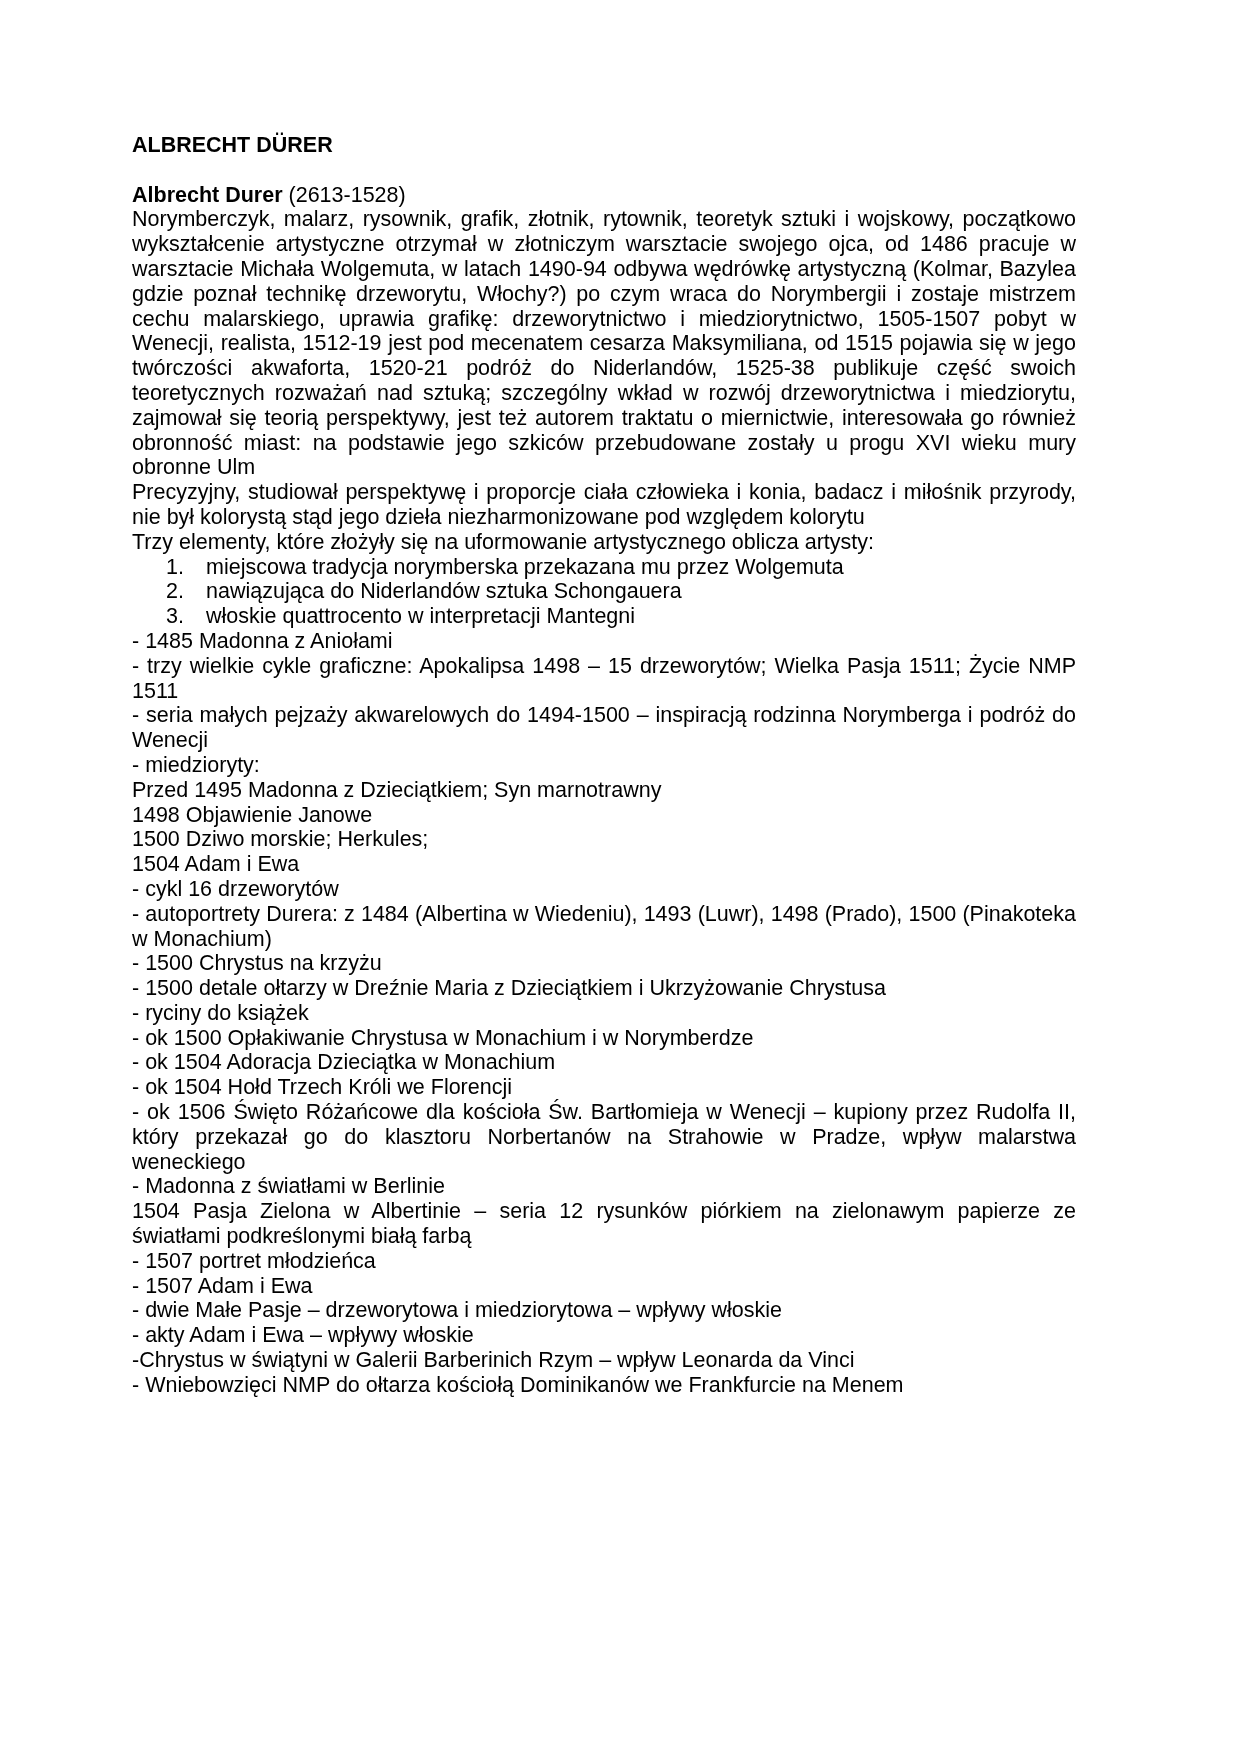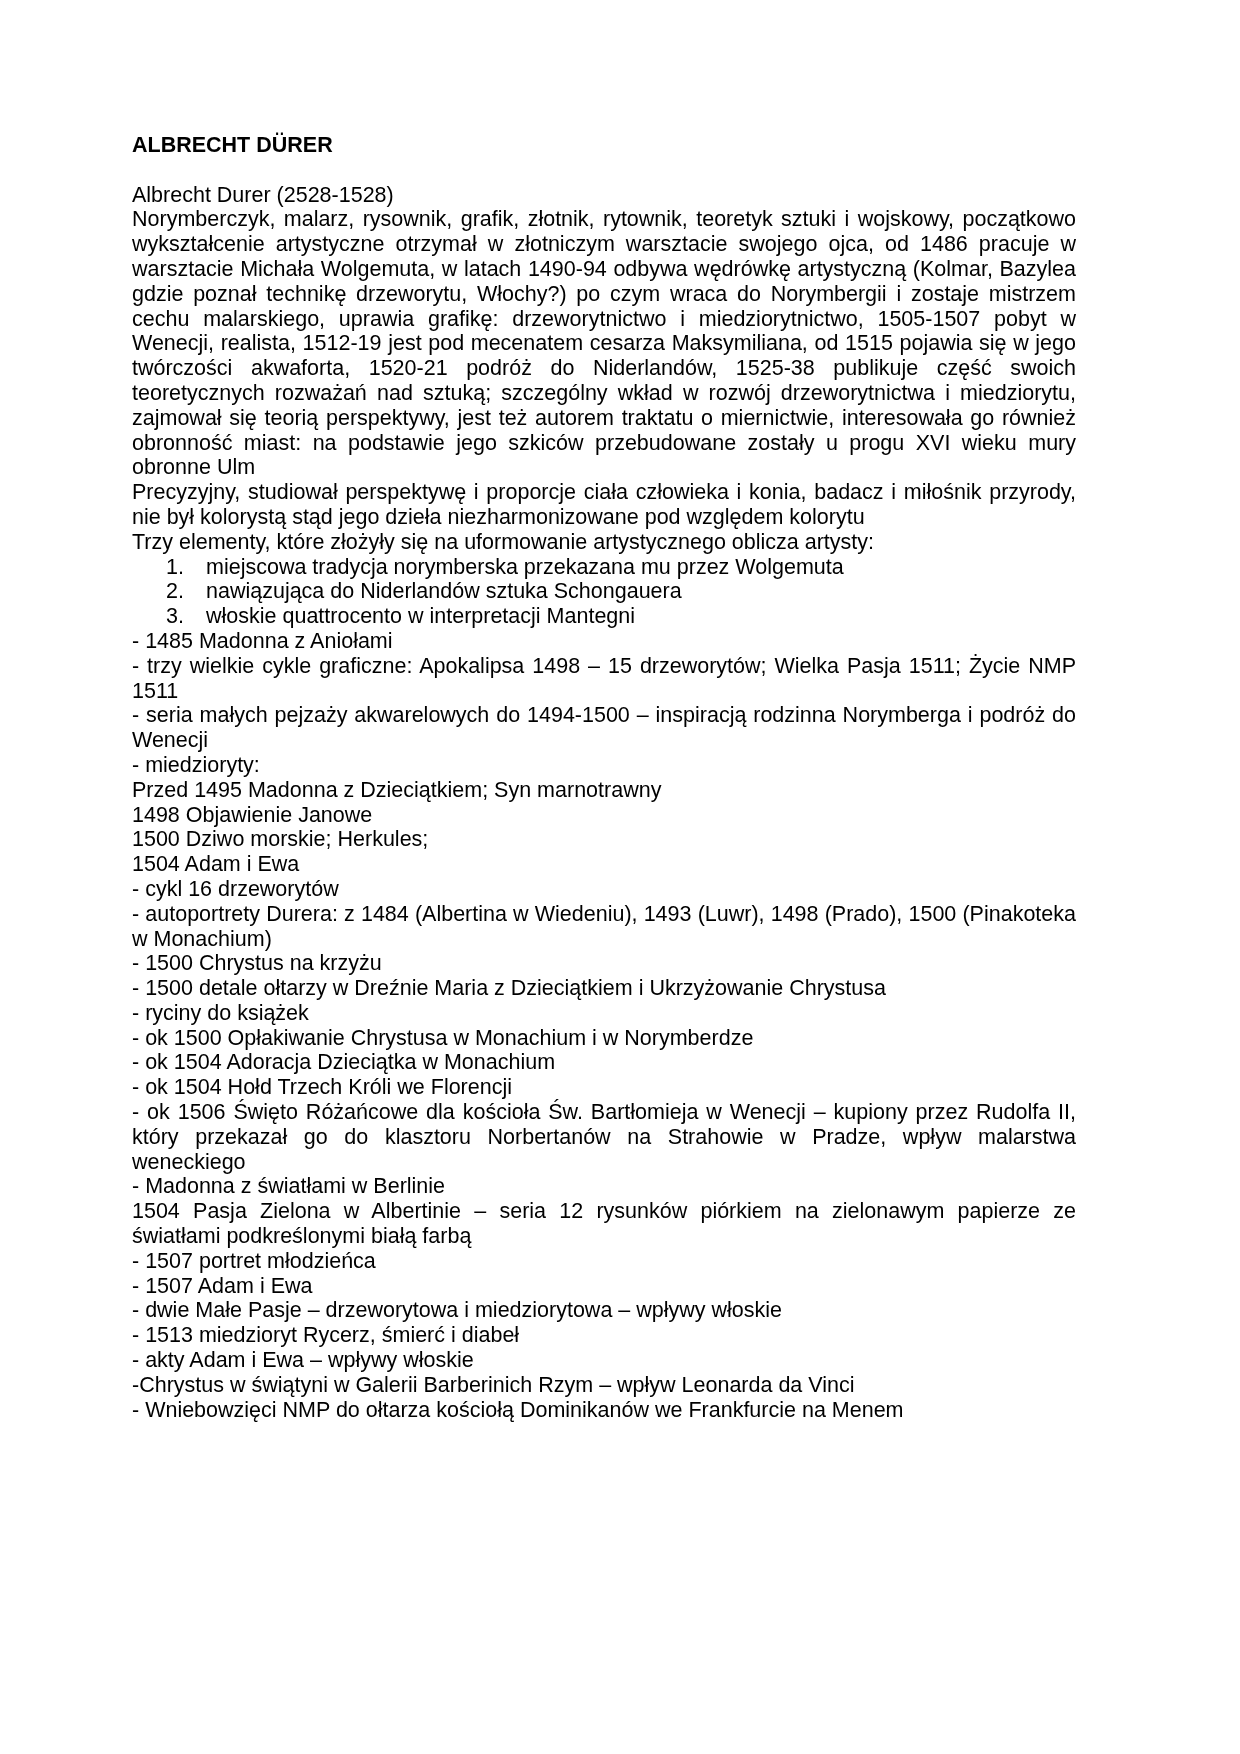--- a/index.html
+++ b/index.html
@@ -28,21 +28,21 @@
   }
   .blank {
     height: 24.8px;
   }
   .para {
     margin: 0;
     padding: 0;
     text-align: justify;
   }
   .bold {
-    font-weight: normal;
+    font-weight: bold;
   }
   .num-line {
     display: flex;
     padding-left: 34px;
     text-align: left;
   }
   .num {
     display: inline-block;
     width: 40px;
     flex: 0 0 40px;
@@ -50,21 +50,21 @@
   .num-text {
     flex: 1 1 auto;
   }
 </style>
 </head>
 <body>
 
 <div class="page">
     <h1 class="heading">ALBRECHT DÜRER</h1>
     <div class="blank"></div>
-    <p class="para"><span class="bold">Albrecht Durer</span><span> (2528-1528)</span></p>
+    <p class="para"><span class="bold">Albrecht Durer</span><span> (2613-1528)</span></p>
     <p class="para">Norymberczyk, malarz, rysownik, grafik, złotnik, rytownik, teoretyk sztuki i wojskowy, początkowo wykształcenie artystyczne otrzymał w złotniczym warsztacie swojego ojca, od 1486 pracuje w warsztacie Michała Wolgemuta, w latach 1490-94 odbywa wędrówkę artystyczną (Kolmar, Bazylea gdzie poznał technikę drzeworytu, Włochy?) po czym wraca do Norymbergii i zostaje mistrzem cechu malarskiego, uprawia grafikę: drzeworytnictwo i miedziorytnictwo, 1505-1507 pobyt w Wenecji, realista, 1512-19 jest pod mecenatem cesarza Maksymiliana, od 1515 pojawia się w jego twórczości akwaforta, 1520-21 podróż do Niderlandów, 1525-38 publikuje część swoich teoretycznych rozważań nad sztuką; szczególny wkład w rozwój drzeworytnictwa i miedziorytu, zajmował się teorią perspektywy, jest też autorem traktatu o miernictwie, interesowała go również obronność miast: na podstawie jego szkiców przebudowane zostały u progu XVI wieku mury obronne Ulm</p>
     <p class="para">Precyzyjny, studiował perspektywę i proporcje ciała człowieka i konia, badacz i miłośnik przyrody, nie był kolorystą stąd jego dzieła niezharmonizowane pod względem kolorytu</p>
     <p class="para">Trzy elementy, które złożyły się na uformowanie artystycznego oblicza artysty:</p>
     <div class="num-line">
       <span class="num">1.</span>
       <span class="num-text">miejscowa tradycja norymberska przekazana mu przez Wolgemuta</span>
     </div>
     <div class="num-line">
       <span class="num">2.</span>
       <span class="num-text">nawiązująca do Niderlandów sztuka Schongauera</span>
@@ -88,17 +88,16 @@
     <p class="para">- ryciny do książek</p>
     <p class="para">- ok 1500 Opłakiwanie Chrystusa w Monachium i w Norymberdze</p>
     <p class="para">- ok 1504 Adoracja Dzieciątka w Monachium</p>
     <p class="para">- ok 1504 Hołd Trzech Króli we Florencji</p>
     <p class="para">- ok 1506 Święto Różańcowe dla kościoła  Św. Bartłomieja w Wenecji – kupiony przez Rudolfa II, który przekazał go do  klasztoru Norbertanów na Strahowie w Pradze, wpływ malarstwa weneckiego</p>
     <p class="para">- Madonna z światłami w Berlinie</p>
     <p class="para">1504 Pasja Zielona w Albertinie – seria 12 rysunków piórkiem na zielonawym papierze ze światłami podkreślonymi białą farbą</p>
     <p class="para">- 1507 portret młodzieńca</p>
     <p class="para">- 1507 Adam i Ewa</p>
     <p class="para">- dwie Małe Pasje – drzeworytowa i miedziorytowa – wpływy włoskie</p>
-    <p class="para">- 1513 miedzioryt Rycerz, śmierć i diabeł</p>
     <p class="para">- akty Adam i Ewa – wpływy włoskie</p>
     <p class="para">-Chrystus w świątyni w Galerii Barberinich Rzym – wpływ Leonarda da Vinci</p>
     <p class="para">- Wniebowzięci NMP do ołtarza kościołą Dominikanów we Frankfurcie na Menem</p>
   </div>
 
 </body></html>

